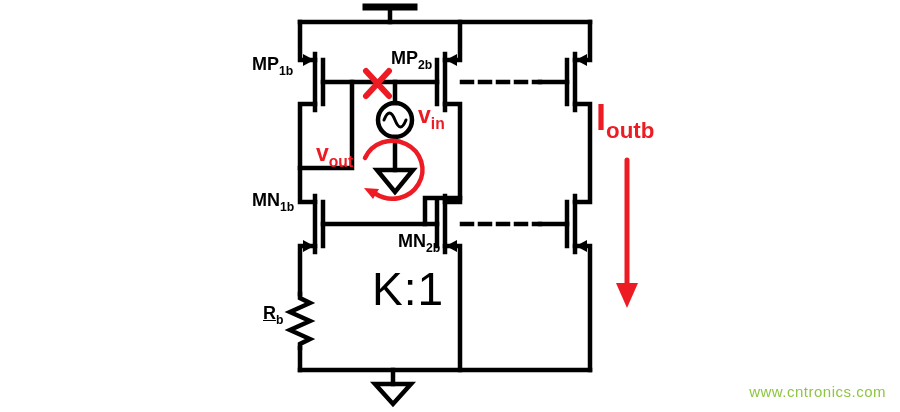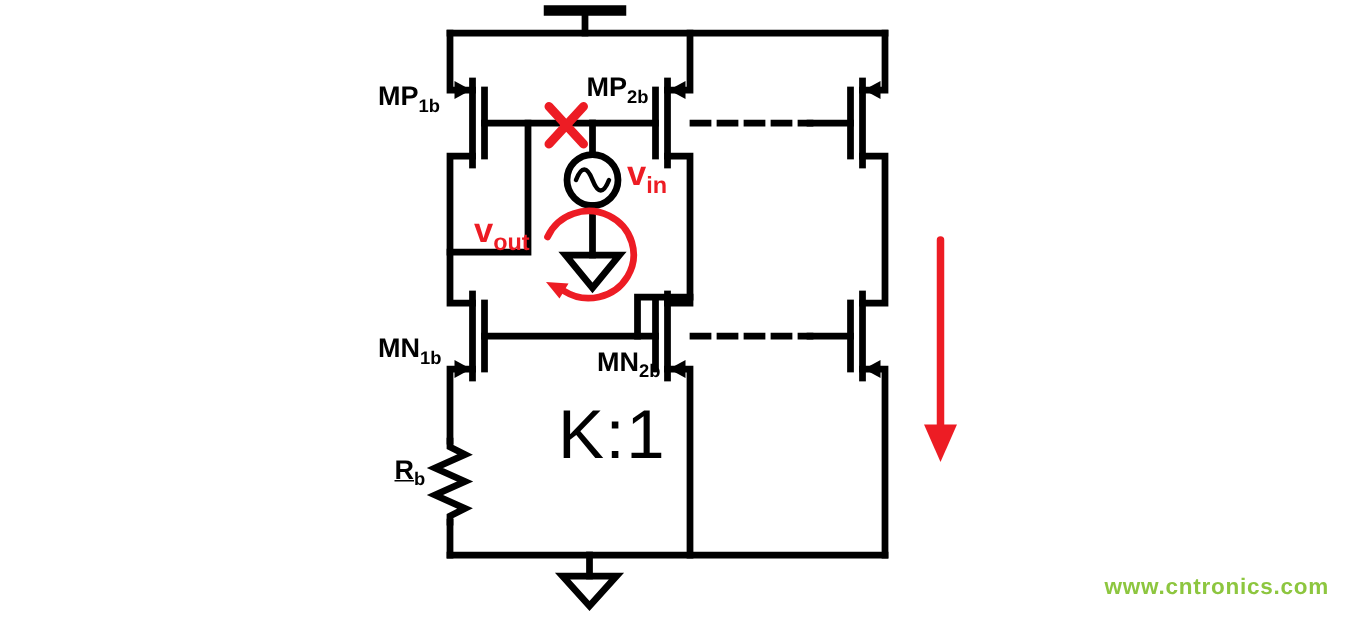--- a/index.html
+++ b/index.html
@@ -22,21 +22,21 @@
   .ra{fill:none;stroke:var(--color-annotation);stroke-linecap:round;}
   .raf{fill:var(--color-annotation);stroke:none;}
   
   .lbl{position:absolute;z-index:2;color:var(--color-wire);font-weight:bold;font-size:18px;white-space:nowrap;}
   .lbl sub{font-size:0.68em;}
   .red{color:var(--color-annotation);}
   .sig{font-size:23px;}
   .ratio{font-size:46px;font-weight:normal;letter-spacing:1px;margin-left:20px;}
   .ioutb{font-size:36px;line-height:1;}
   .ioutb sub{font-size:0.62em;}
-  .watermark{position:absolute;z-index:2;right:14px;top:383px;font-size:15px;font-weight:bold;color:var(--color-watermark);letter-spacing:0.5px;}
+  .watermark{position:absolute;z-index:2;right:14px;top:383px;font-size:15px;font-weight:normal;color:var(--color-watermark);letter-spacing:0.5px;}
 </style>
 </head>
 <body>
 
 <div class="stage">
 
   <svg class="schematic" width="900" height="412" viewBox="0 0 900 412">
 
     <g>
       <path class="w thick" d="M366,7 H414"></path>
@@ -120,34 +120,37 @@
       <polygon class="raf" points="616,283 638,283 627,308"></polygon>
     </g>
   </svg>
 
   <div class="lbl" style="left:252px;top:54px;">
     <span>MP</span><sub>1b</sub>
   </div>
   <div class="lbl" style="left:391px;top:48px;">
     <span>MP</span><sub>2b</sub>
   </div>
-  <div class="lbl" style="left:252px;top:222px;">
+  <div class="lbl" style="left:252px;top:190px;">
     <span>MN</span><sub>1b</sub>
   </div>
   <div class="lbl" style="left:398px;top:231px;">
     <span>MN</span><sub>2b</sub>
   </div>
   <div class="lbl" style="left:263px;top:303px;text-decoration:underline;">
     <span>R</span><sub>b</sub>
   </div>
 
   <div class="lbl red sig" style="left:418px;top:102px;">
     <span>v</span><sub>in</sub>
   </div>
   <div class="lbl red sig" style="left:316px;top:140px;">
     <span>v</span><sub>out</sub>
   </div>
+  <div class="lbl red ioutb" style="left:596px;top:100px;">
+    <span>I</span><sub>outb</sub>
+  </div>
 
   <div class="lbl ratio" style="left:352px;top:262px;">K:1</div>
 
   <div class="watermark">www.cntronics.com</div>
 
 </div>
 
 </body></html>

